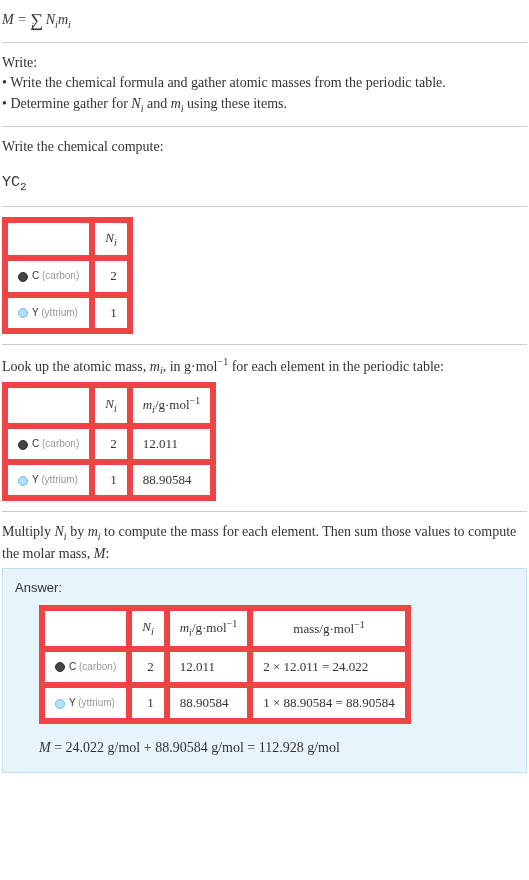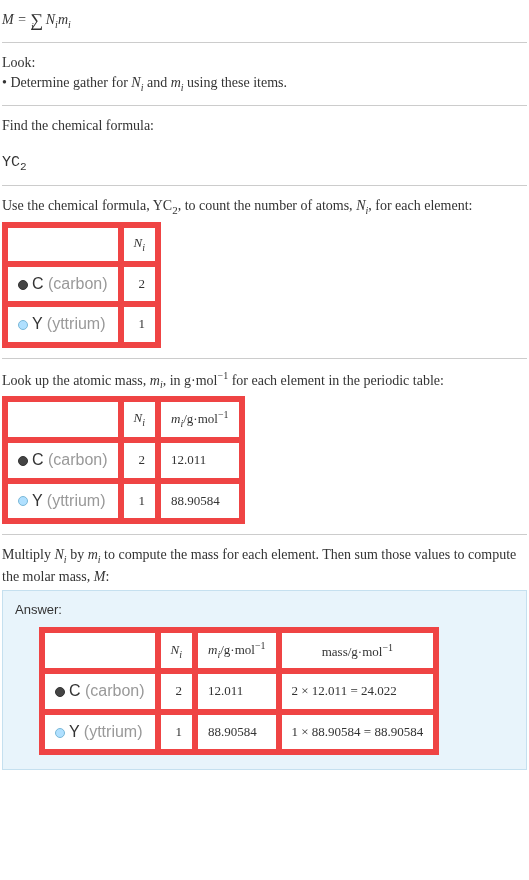--- a/index.html
+++ b/index.html
@@ -67,21 +67,21 @@
       text-align: left;
     }
     th {
       font-weight: normal;
       color: #333;
       font-style: italic;
     }
     .elem-cell {
       color: #999;
       font-family: Arial, sans-serif;
-      font-size: 16px;
+      font-size: 10px;
     }
     .dot {
       display: inline-block;
       width: 10px;
       height: 10px;
       border-radius: 50%;
       margin-right: 4px;
       vertical-align: middle;
       border: 1px solid #999;
     }
@@ -122,41 +122,39 @@
 
 <div class="section">
   <div class="formula-line">
     <span>M</span><span> = </span><span class="sum-symbol">∑</span><span class="sub-i">i</span><span>N</span><span class="sub">i</span><span>m</span><span class="sub">i</span>
   </div>
 </div>
 
 <hr class="divider">
 
 <div class="section">
-  <div>Look:</div>
+  <div>Write:</div>
+  <div class="plan-line">• Write the chemical formula and gather atomic masses from the periodic table.</div>
   <div class="plan-line">
     <span>• Determine gather for </span><span class="ital">N</span><span class="sub">i</span><span> and </span><span class="ital">m</span><span class="sub">i</span><span> using these items.</span>
   </div>
 </div>
 
 <hr class="divider">
 
 <div class="section">
-  <div>Find the chemical formula:</div>
+  <div>Write the chemical compute:</div>
   <div class="mono" style="margin-top:16px;font-size:15px;">
     <span>YC</span><span class="chem-sub">2</span>
   </div>
 </div>
 
 <hr class="divider">
 
 <div class="section">
-  <div>
-    <span>Use the chemical formula, YC</span><span class="chem-sub">2</span><span>, to count the number of atoms, </span><span class="ital">N</span><span class="sub">i</span><span>, for each element:</span>
-  </div>
   <table>
     <tbody>
         <tr>
       <th></th>
       <th><span>N</span><span class="sub">i</span></th>
     </tr>
     <tr>
       <td class="elem-cell"><span class="dot dot-c"></span><span style="color:#333">C</span><span> (carbon)</span></td>
       <td class="num-cell">2</td>
     </tr>
@@ -219,14 +217,17 @@
         <td>2 × 12.011 = 24.022</td>
       </tr>
       <tr>
         <td class="elem-cell"><span class="dot dot-y"></span><span style="color:#333">Y</span><span> (yttrium)</span></td>
         <td class="num-cell">1</td>
         <td>88.90584</td>
         <td>1 × 88.90584 = 88.90584</td>
       </tr>
     </tbody>
       </table>
+    <div class="final-mass">
+      <span>M</span><span style="font-style:normal"> = 24.022 g/mol + 88.90584 g/mol = 112.928 g/mol</span>
+    </div>
   </div>
 </div>
 
 </body></html>

